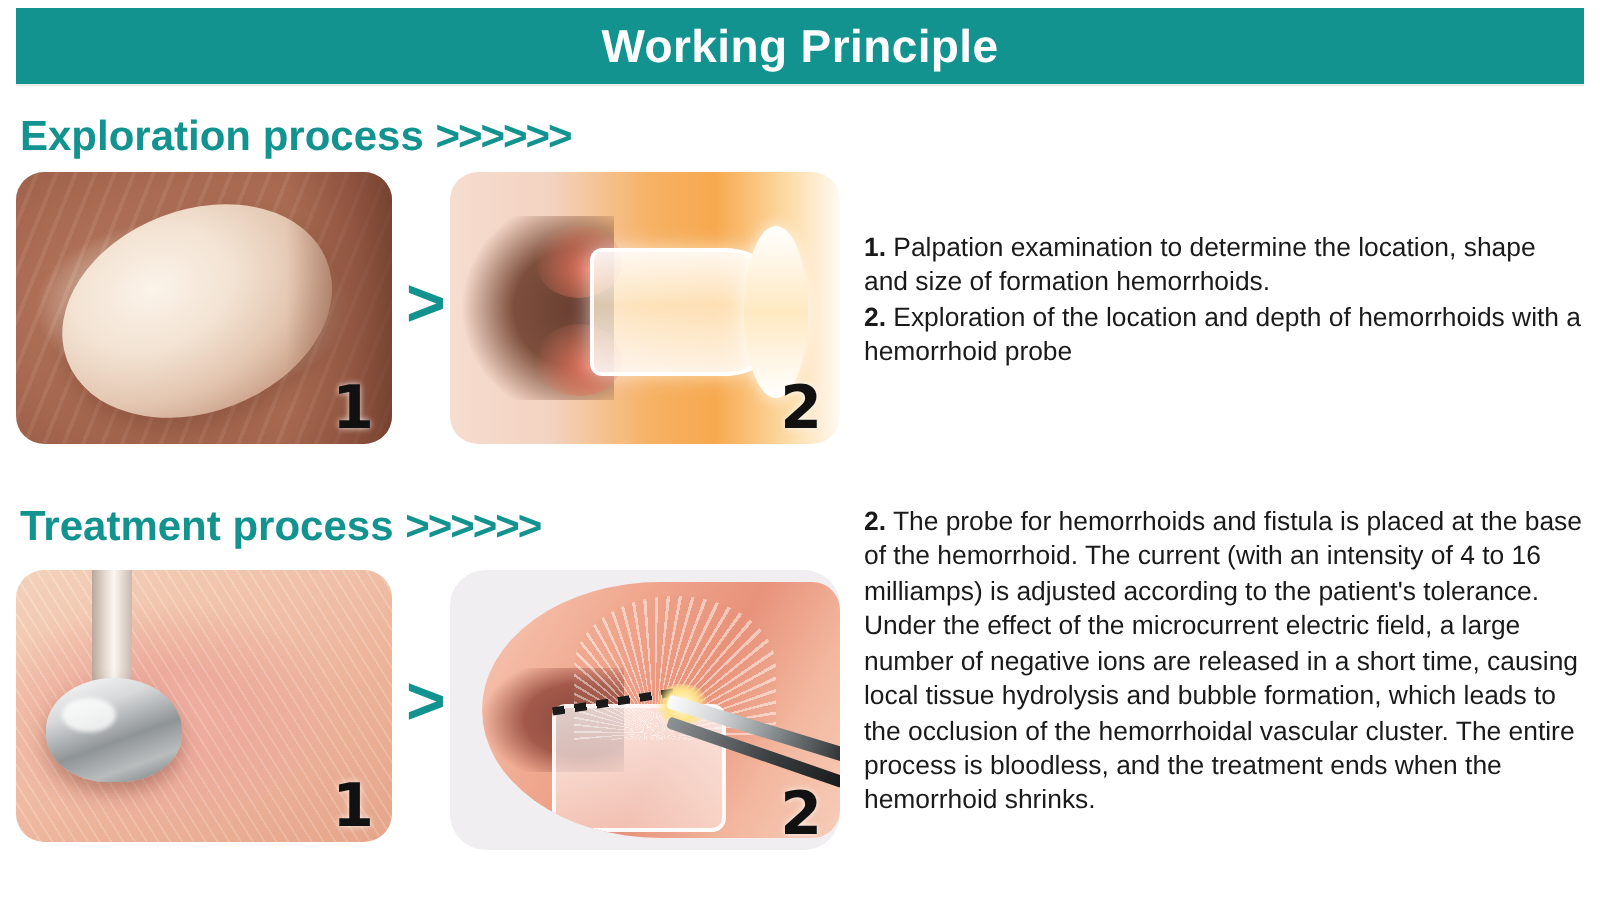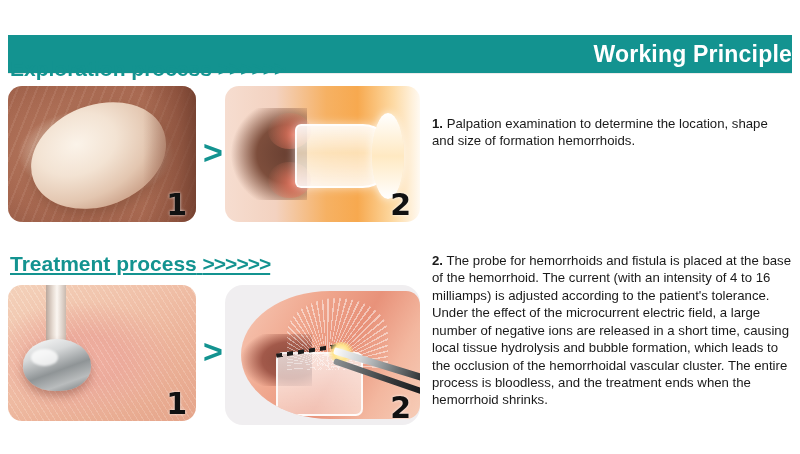--- a/index.html
+++ b/index.html
@@ -8,38 +8,37 @@
     background:#ffffff;
     font-family:"Liberation Sans", sans-serif;
     overflow:hidden;
     position:relative;
   }
 
   
   .banner{
     position:absolute;left:8px;top:4px;width:784px;height:38px;
     background:#139390;
-    display:flex;align-items:center;justify-content:flex-end;
+    display:flex;align-items:center;justify-content:center;
     box-shadow:0 1px 0 rgba(0,0,0,.08);
-    margin-top:31px;
   }
   .banner-title{
     color:#ffffff;font-size:23px;font-weight:bold;letter-spacing:.2px;
     line-height:1;
   }
 
   
   .sec-head{
     position:absolute;left:10px;
     color:#139390;font-size:21px;font-weight:bold;white-space:nowrap;
     line-height:1;
   }
   .sec-head .chev{letter-spacing:-1px;}
   #head-exam{top:58px;}
-  #head-treat{top:253px;text-decoration:underline;}
+  #head-treat{top:253px;}
 
   
   .panel{
     position:absolute;border-radius:14px;overflow:hidden;
   }
   .panel .num{
     position:absolute;right:9px;bottom:2px;
     font-size:30px;font-weight:bold;color:#111;
     font-family:"DejaVu Sans", sans-serif;
     text-shadow:0 0 3px rgba(255,255,255,.85);
@@ -210,20 +209,24 @@
   <div class="ray"></div>
   <div class="ray b"></div>
   <div class="scope"></div>
   <div class="num">2</div>
 </div>
 
 <div class="textcol" id="text-exam">
   <p>
     <b>1.</b>
     <span>Palpation examination to determine the location, shape and size of formation hemorrhoids.</span>
+  </p>
+  <p>
+    <b>2.</b>
+    <span>Exploration of the location and depth of hemorrhoids with a hemorrhoid probe</span>
   </p>
 </div>
 
 <div class="sec-head" id="head-treat">
   <span>Treatment process</span>
   <span class="chev">&gt;&gt;&gt;&gt;&gt;&gt;</span>
 </div>
 
 <div class="panel" id="treat-p1">
   <div class="tex"></div>

